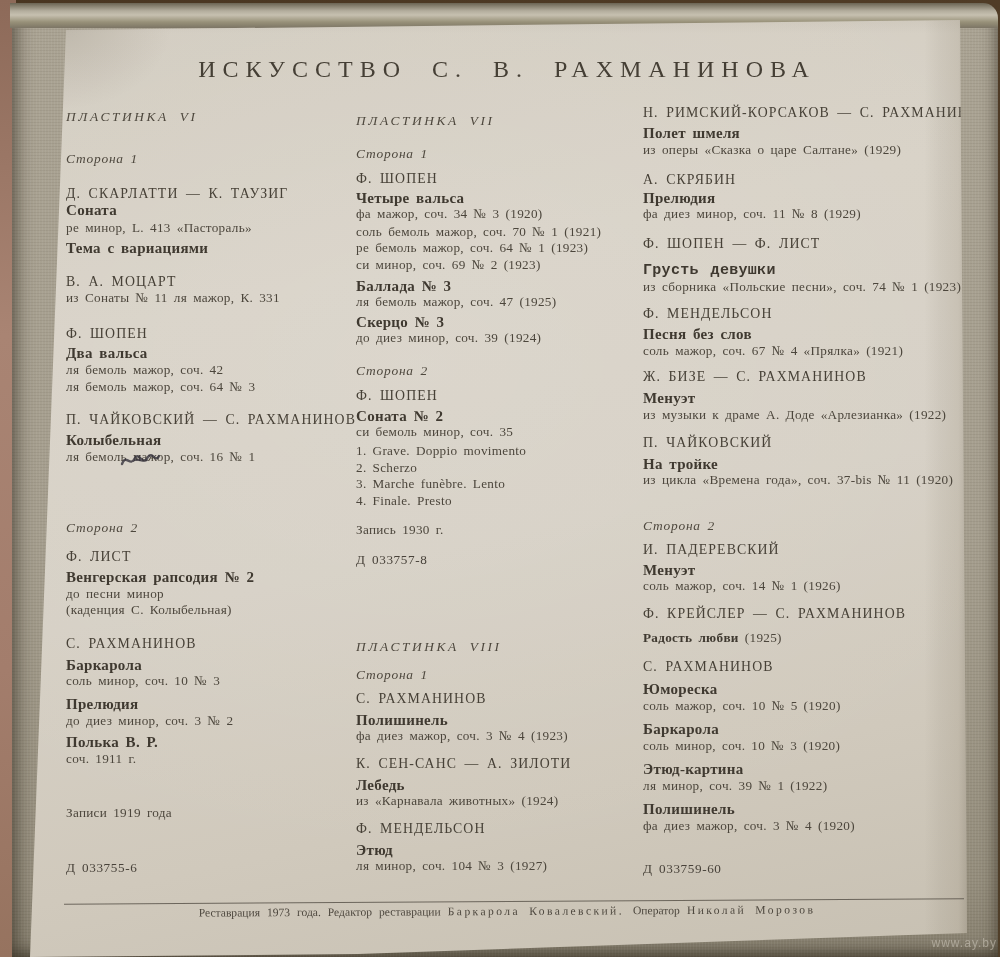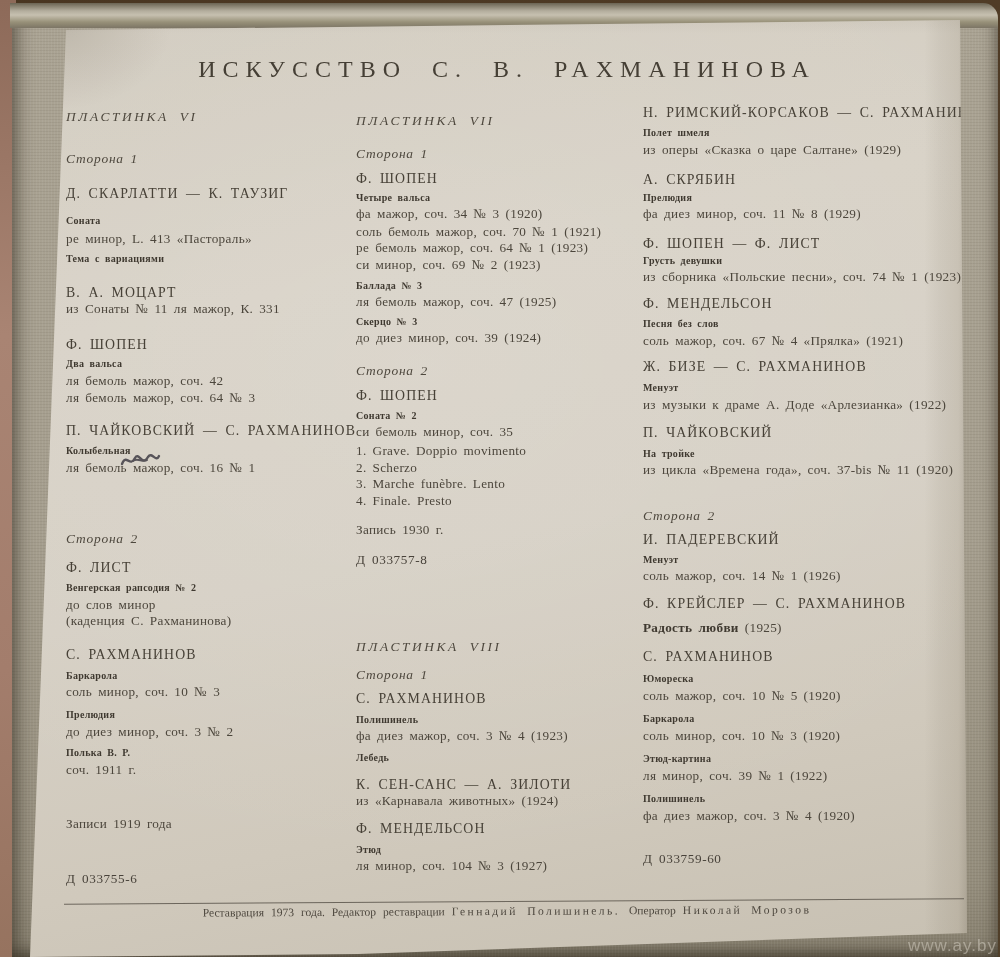--- a/index.html
+++ b/index.html
@@ -29,30 +29,30 @@
   .main-title{position:absolute;left:64px;top:56px;width:872px;text-align:center;font-size:24px;letter-spacing:7px;word-spacing:12px;color:#453f35;white-space:nowrap;}
   .col{position:absolute;}
   .col1{left:59px;top:108px;width:290px;}
   .col2{left:349px;top:112px;width:290px;}
   .col3{left:636px;top:104px;width:340px;}
   .ln{white-space:nowrap;letter-spacing:0.3px;word-spacing:2.5px;font-size:13.2px;line-height:16.4px;}
   .plate,.side,.comp{line-height:17px;}
   .plate{font-style:italic;font-size:13.4px;letter-spacing:2.6px;word-spacing:5px;color:#4e483e;}
   .side{font-style:italic;font-size:13.4px;letter-spacing:0.8px;color:#4e483e;}
   .comp{font-size:13.8px;letter-spacing:1.1px;word-spacing:3px;color:#474137;}
-  .title{font-weight:700;font-size:10px;color:#3f3930;}
+  .title{font-weight:700;font-size:15px;color:#3f3930;}
   .det,.mov,.note{color:#4c463c;}
   .cat{color:#48423а;color:#48423a;letter-spacing:0.6px;}
   .ty-t{font-weight:700;color:#3f3930;}
   .ty-y{font-weight:400;color:#4c463c;text-align:right;}
   .footer-rule{position:absolute;left:57px;top:901px;width:900px;height:1.3px;background:#5b554b;transform:rotate(-0.35deg);opacity:0.85;}
   .footer{position:absolute;left:62px;top:905px;width:876px;text-align:center;font-size:11.6px;color:#4e483f;white-space:nowrap;word-spacing:4px;transform:rotate(-0.3deg);}
   .footer .name{letter-spacing:2.4px;margin-left:7px;}
   .footer .op{margin-left:9px;text-align:center;}
-  .watermark{position:absolute;right:3px;top:936px;font-family:"Liberation Sans",sans-serif;font-size:17px;letter-spacing:1px;color:#d8d2c6;opacity:0.5;}
+  .watermark{position:absolute;right:3px;top:936px;font-family:"Liberation Sans",sans-serif;font-size:12px;letter-spacing:1px;color:#d8d2c6;opacity:0.5;}
   .scribble{position:absolute;left:112px;top:449px;opacity:0.78;}
 </style>
 </head>
 <body>
 
 <div class="scene">
   <div class="edge-left"></div>
   <div class="fabric"></div>
   <div class="top-roll"></div>
 
@@ -60,37 +60,37 @@
     <div class="paper-fold"></div>
     <div class="paper-corner-shade"></div>
 
     <div class="content">
       <div class="main-title">ИСКУССТВО  С. В. РАХМАНИНОВА</div>
 
       <div class="col col1">
           <div class="ln plate">ПЛАСТИНКА VI</div>
           <div class="ln side" style="margin-top: 25px;">Сторона 1</div>
           <div class="ln comp" style="margin-top: 18px;">Д. СКАРЛАТТИ — К. ТАУЗИГ</div>
-          <div class="ln title" style="margin-top: 11px;">Соната</div>
+          <div class="ln title" style="margin-top: 0;">Соната</div>
           <div class="ln det" style="margin-top: 2px;">ре минор, L. 413 «Пастораль»</div>
           <div class="ln title" style="margin-top: 3px;">Тема с вариациями</div>
           <div class="ln comp" style="margin-top: 17px;">В. А. МОЦАРТ</div>
           <div class="ln det">из Сонаты № 11 ля мажор, К. 331</div>
           <div class="ln comp" style="margin-top: 18px;">Ф. ШОПЕН</div>
           <div class="ln title" style="margin-top: 3px;">Два вальса</div>
           <div class="ln det" style="margin-top: 1px;">ля бемоль мажор, соч. 42</div>
           <div class="ln det" style="margin-top: 1px;">ля бемоль мажор, соч. 64 № 3</div>
           <div class="ln comp" style="margin-top: 15px;">П. ЧАЙКОВСКИЙ — С. РАХМАНИНОВ</div>
           <div class="ln title" style="margin-top: 4px;">Колыбельная</div>
           <div class="ln det" style="margin-top: 1px;">ля бемоль мажор, соч. 16 № 1</div>
           <div class="ln side" style="margin-top: 53px;">Сторона 2</div>
           <div class="ln comp" style="margin-top: 12px;">Ф. ЛИСТ</div>
           <div class="ln title" style="margin-top: 4px;">Венгерская рапсодия № 2</div>
-          <div class="ln det" style="margin-top: 1px;">до слов минор</div>
-          <div class="ln det">(каденция С. Рахманинова)</div>
+          <div class="ln det" style="margin-top: 1px;">до песни минор</div>
+          <div class="ln det">(каденция С. Колыбельная)</div>
           <div class="ln comp" style="margin-top: 16px;">С. РАХМАНИНОВ</div>
           <div class="ln title" style="margin-top: 5px;">Баркарола</div>
           <div class="ln det">соль минор, соч. 10 № 3</div>
           <div class="ln title" style="margin-top: 6px;">Прелюдия</div>
           <div class="ln det" style="margin-top: 1px;">до диез минор, соч. 3 № 2</div>
           <div class="ln title" style="margin-top: 4px;">Полька В. Р.</div>
           <div class="ln det" style="margin-top: 1px;">соч. 1911 г.</div>
           <div class="ln note" style="margin-top: 38px;">Записи 1919 года</div>
           <div class="ln cat" style="margin-top: 38px;">Д 033755-6</div>
         </div>
@@ -115,36 +115,36 @@
           <div class="ln mov">2. Scherzo</div>
           <div class="ln mov">3. Marche funèbre. Lento</div>
           <div class="ln mov">4. Finale. Presto</div>
           <div class="ln note" style="margin-top: 13px;">Запись 1930 г.</div>
           <div class="ln cat" style="margin-top: 13px;">Д 033757-8</div>
           <div class="ln plate" style="margin-top: 70px;">ПЛАСТИНКА VIII</div>
           <div class="ln side" style="margin-top: 11px;">Сторона 1</div>
           <div class="ln comp" style="margin-top: 7px;">С. РАХМАНИНОВ</div>
           <div class="ln title" style="margin-top: 5px;">Полишинель</div>
           <div class="ln det">фа диез мажор, соч. 3 № 4 (1923)</div>
+          <div class="ln comp" style="margin-top: 10px;">К. СЕН-САНС — А. ЗИЛОТИ</div>
           <div class="ln title" style="margin-top: 5px;">Лебедь</div>
-          <div class="ln comp" style="margin-top: 10px;">К. СЕН-САНС — А. ЗИЛОТИ</div>
           <div class="ln det">из «Карнавала животных» (1924)</div>
           <div class="ln comp" style="margin-top: 10px;">Ф. МЕНДЕЛЬСОН</div>
           <div class="ln title" style="margin-top: 5px;">Этюд</div>
           <div class="ln det">ля минор, соч. 104 № 3 (1927)</div>
         </div>
       <div class="col col3">
           <div class="ln comp">Н. РИМСКИЙ-КОРСАКОВ — С. РАХМАНИНОВ</div>
           <div class="ln title" style="margin-top: 4px;">Полет шмеля</div>
           <div class="ln det" style="margin-top: 1px;">из оперы «Сказка о царе Салтане» (1929)</div>
           <div class="ln comp" style="margin-top: 12px;">А. СКРЯБИН</div>
           <div class="ln title" style="margin-top: 2px;">Прелюдия</div>
           <div class="ln det">фа диез минор, соч. 11 № 8 (1929)</div>
           <div class="ln comp" style="margin-top: 12px;">Ф. ШОПЕН — Ф. ЛИСТ</div>
-          <div class="ln title" style="margin-top: 1px;">Грусть девушки</div>
+          <div class="ln title" style="margin-top: 11px; font-family: Liberation Mono, monospace;">Грусть девушки</div>
           <div class="ln det">из сборника «Польские песни», соч. 74 № 1 (1923)</div>
           <div class="ln comp" style="margin-top: 10px;">Ф. МЕНДЕЛЬСОН</div>
           <div class="ln title" style="margin-top: 4px;">Песня без слов</div>
           <div class="ln det">соль мажор, соч. 67 № 4 «Прялка» (1921)</div>
           <div class="ln comp" style="margin-top: 9px;">Ж. БИЗЕ — С. РАХМАНИНОВ</div>
           <div class="ln title" style="margin-top: 5px;">Менуэт</div>
           <div class="ln det">из музыки к драме А. Доде «Арлезианка» (1922)</div>
           <div class="ln comp" style="margin-top: 11px;">П. ЧАЙКОВСКИЙ</div>
           <div class="ln title" style="margin-top: 5px;">На тройке</div>
           <div class="ln det">из цикла «Времена года», соч. 37-bis № 11 (1920)</div>
@@ -166,19 +166,19 @@
           <div class="ln cat" style="margin-top: 27px;">Д 033759-60</div>
         </div>
 
       <svg class="scribble" width="42" height="24" viewBox="0 0 42 24">
         <path d="M3,15 C7,4 11,19 16,9 C20,2 23,18 29,8 C33,2 37,14 40,7" fill="none" stroke="#33303a" stroke-width="2.4" stroke-linecap="round"></path>
         <path d="M14,12 C18,8 24,14 28,11" fill="none" stroke="#33303a" stroke-width="2" stroke-linecap="round"></path>
       </svg>
 
       <div class="footer-rule"></div>
       <div class="footer">
-        <span>Реставрация 1973 года. Редактор реставрации</span><span class="name">Геннадий Полишинель.</span><span class="op">Оператор</span><span class="name">Николай Морозов</span>
+        <span>Реставрация 1973 года. Редактор реставрации</span><span class="name">Баркарола Ковалевский.</span><span class="op">Оператор</span><span class="name">Николай Морозов</span>
       </div>
     </div>
   </div>
 
   <div class="watermark">www.ay.by</div>
 </div>
 
 </body></html>

